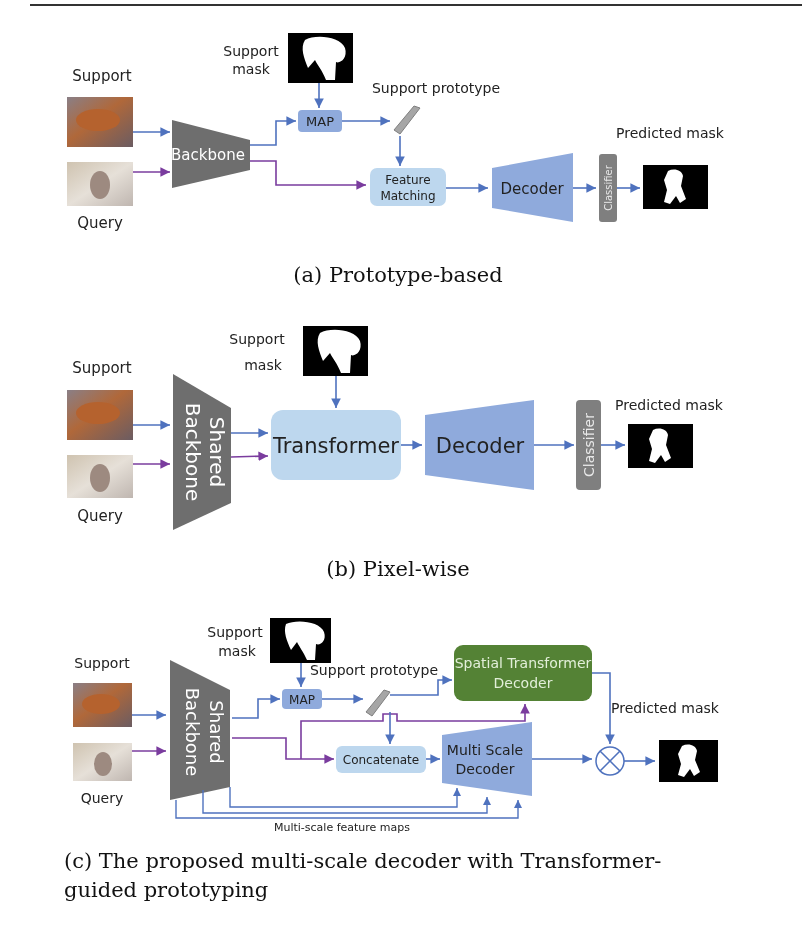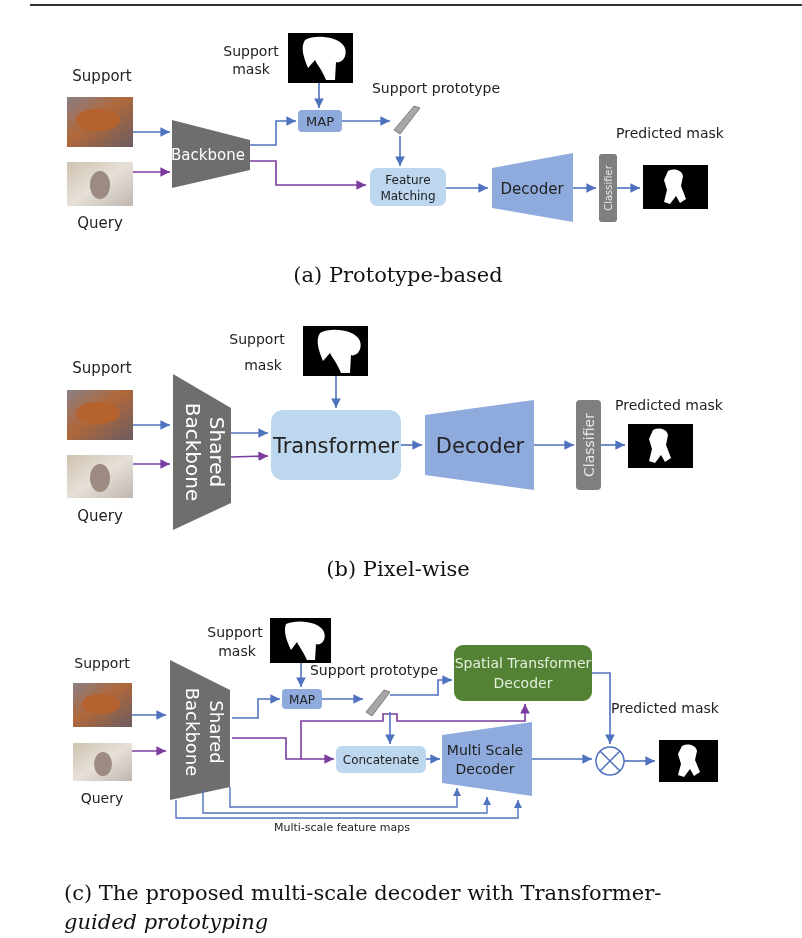--- a/index.html
+++ b/index.html
@@ -1,20 +1,20 @@
 <!DOCTYPE html>
 <html><head>
 <meta charset="utf-8">
 <style>
   html, body { margin: 0; padding: 0; background: #ffffff; }
   body { width: 802px; height: 938px; position: relative; overflow: hidden; font-family: "DejaVu Sans", sans-serif; }
   #top-rule { position: absolute; left: 30px; top: 4px; width: 772px; height: 2px; background: #333; }
   svg#fig { position: absolute; left: 0; top: 0; }
   .lbl { font-family: "DejaVu Sans", sans-serif; fill: #222; }
-  .cap { position: absolute; font-family: "DejaVu Serif", "Liberation Serif", serif; color: #111; font-size: 21px; margin-top: 32px; }
+  .cap { position: absolute; font-family: "DejaVu Serif", "Liberation Serif", serif; color: #111; font-size: 21px; }
 </style>
 </head>
 <body>
 
 <div id="top-rule"></div>
 
 <svg id="fig" width="802" height="938" viewBox="0 0 802 938" xmlns="http://www.w3.org/2000/svg">
   <defs>
     <marker id="ab" markerWidth="8" markerHeight="8" refX="6" refY="3" orient="auto">
         <path d="M0,0 L6,3 L0,6 z" fill="#4f72be"></path>
@@ -189,13 +189,13 @@
     </g>
     <line x1="624" y1="761" x2="655" y2="761" stroke="#4f72be" stroke-width="1.6" marker-end="url(#ab)"></line>
 
     <text class="lbl" x="665" y="713" font-size="14" text-anchor="middle">Predicted mask</text>
     <rect x="659" y="740" width="59" height="42" fill="#000"></rect>
     <path d="M682,746 C688,743 696,745 697,751 L695,760 L700,772 L694,776 L690,769 L684,777 L678,775 L681,764 L678,754 Z" fill="#fff"></path>
   </g>
 </svg>
 
 <div class="cap" style="left:64px; top:849px;">(c) The proposed multi-scale decoder with Transformer-</div>
-<div class="cap" style="left:64px; top:878px;font-style:italic;">guided prototyping</div>
+<div class="cap" style="left:64px; top:878px;">guided prototyping</div>
 
 </body></html>

